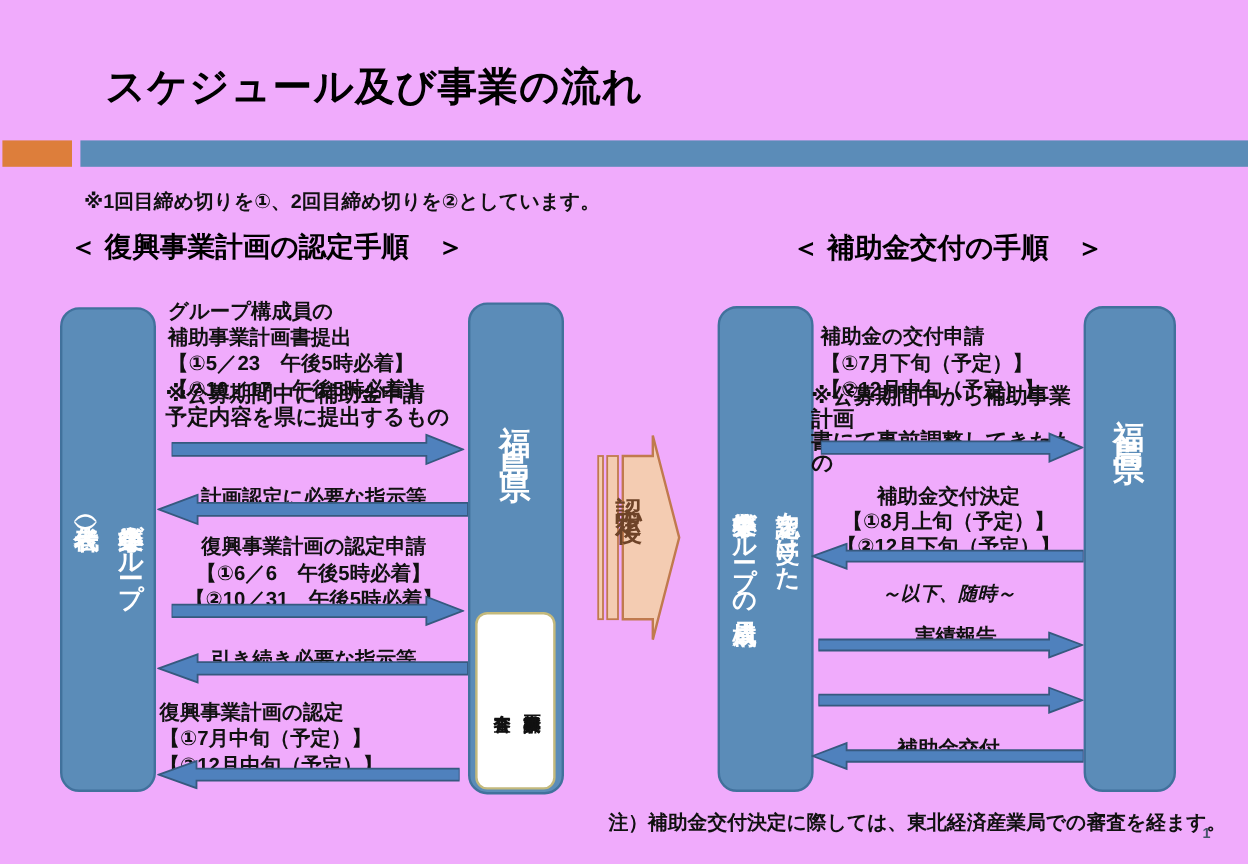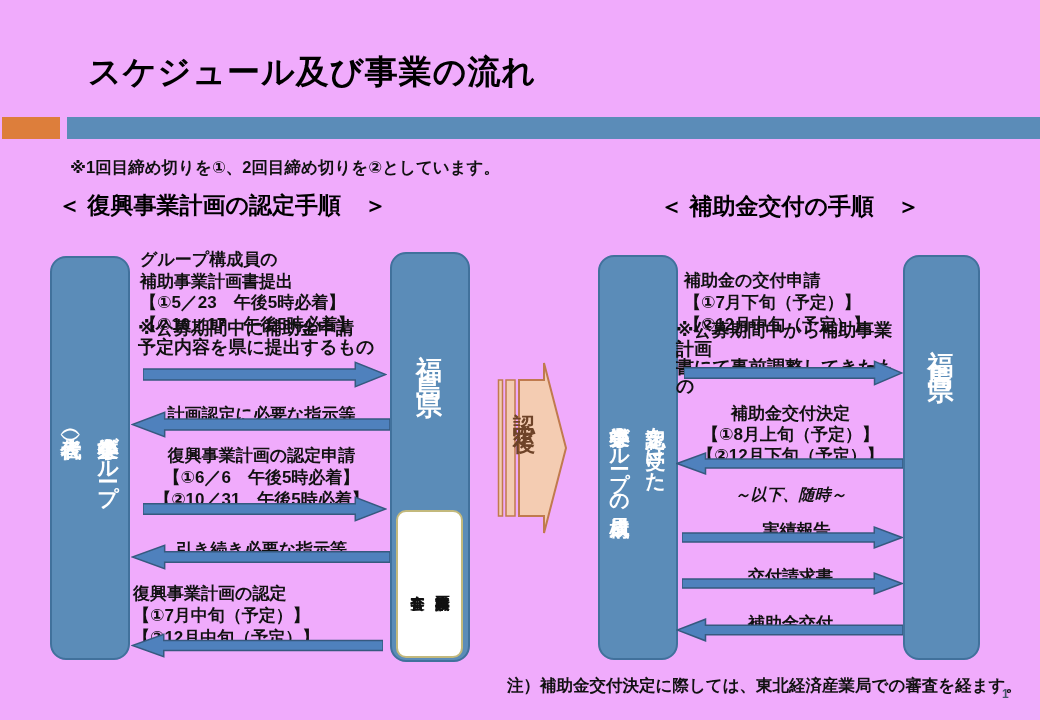--- a/index.html
+++ b/index.html
@@ -153,21 +153,20 @@
   <svg class="flow-arrow rp-a2" viewBox="0 0 100 30" preserveAspectRatio="none">
     <polygon points="100,9 13,9 13,1.5 0.5,15 13,28.5 13,21 100,21" fill="#4f81bd" stroke="#36597f" stroke-width="1.5" vector-effect="non-scaling-stroke"></polygon>
     </svg>
 
   <div class="abs rp-s3-pre">～以下、随時～</div>
   <div class="abs step-label rp-s3-label">実績報告</div>
   <svg class="flow-arrow rp-a3" viewBox="0 0 100 30" preserveAspectRatio="none">
     <polygon points="0,9 87,9 87,1.5 99.5,15 87,28.5 87,21 0,21" fill="#4f81bd" stroke="#36597f" stroke-width="1.5" vector-effect="non-scaling-stroke"></polygon>
     </svg>
 
-  <div class="abs step-label rp-s4-label">交付請求書</div>
   <svg class="flow-arrow rp-a4" viewBox="0 0 100 30" preserveAspectRatio="none">
     <polygon points="0,9 87,9 87,1.5 99.5,15 87,28.5 87,21 0,21" fill="#4f81bd" stroke="#36597f" stroke-width="1.5" vector-effect="non-scaling-stroke"></polygon>
     </svg>
 
   <div class="abs step-label rp-s5-label">補助金交付</div>
   <svg class="flow-arrow rp-a5" viewBox="0 0 100 30" preserveAspectRatio="none">
     <polygon points="100,9 13,9 13,1.5 0.5,15 13,28.5 13,21 100,21" fill="#4f81bd" stroke="#36597f" stroke-width="1.5" vector-effect="non-scaling-stroke"></polygon>
     </svg>
 
   <div class="abs footnote">注）補助金交付決定に際しては、東北経済産業局での審査を経ます。</div>

